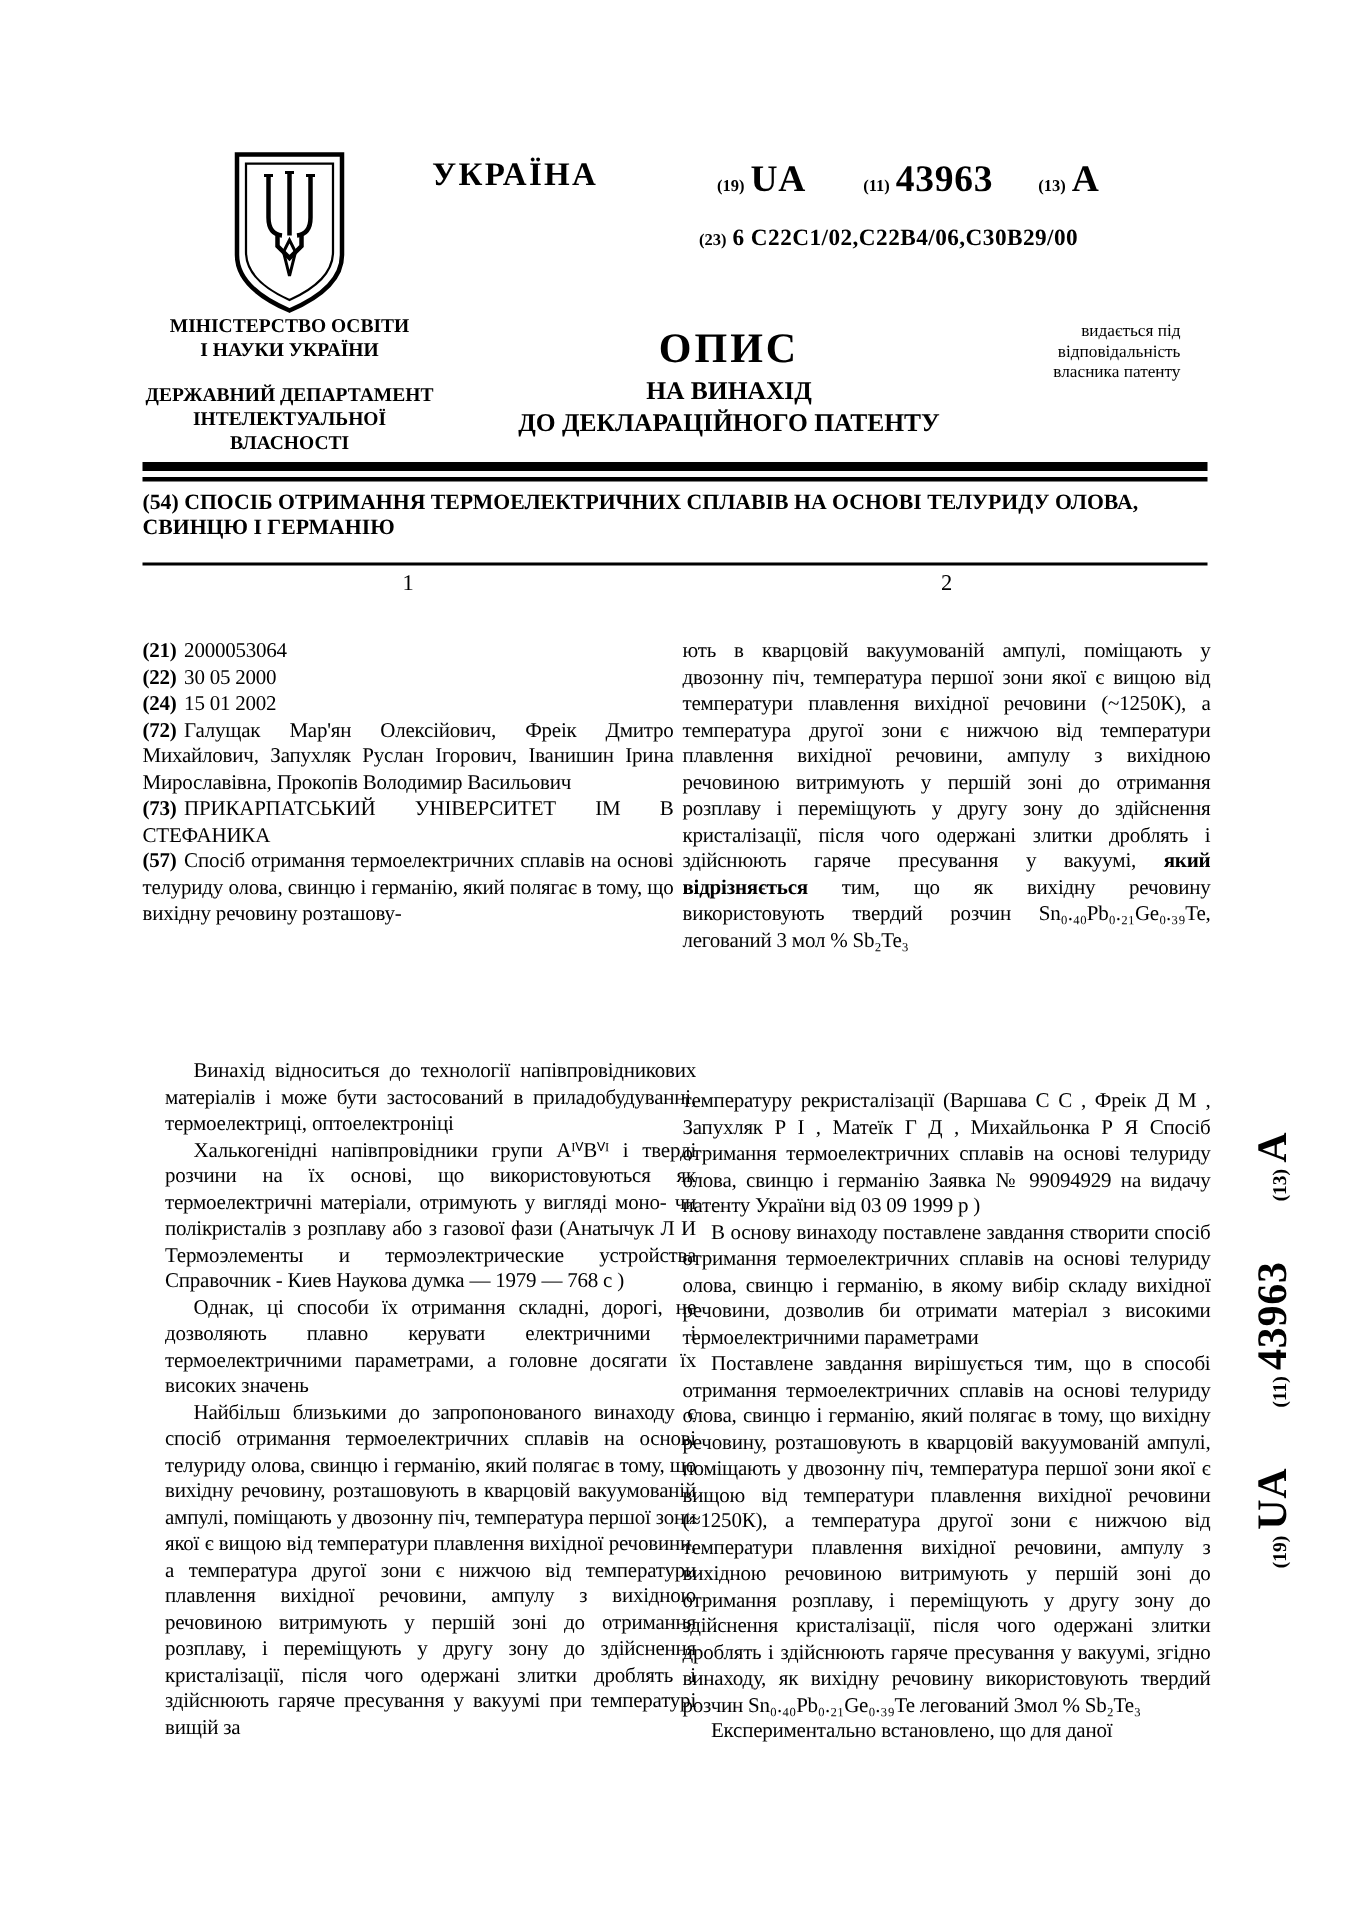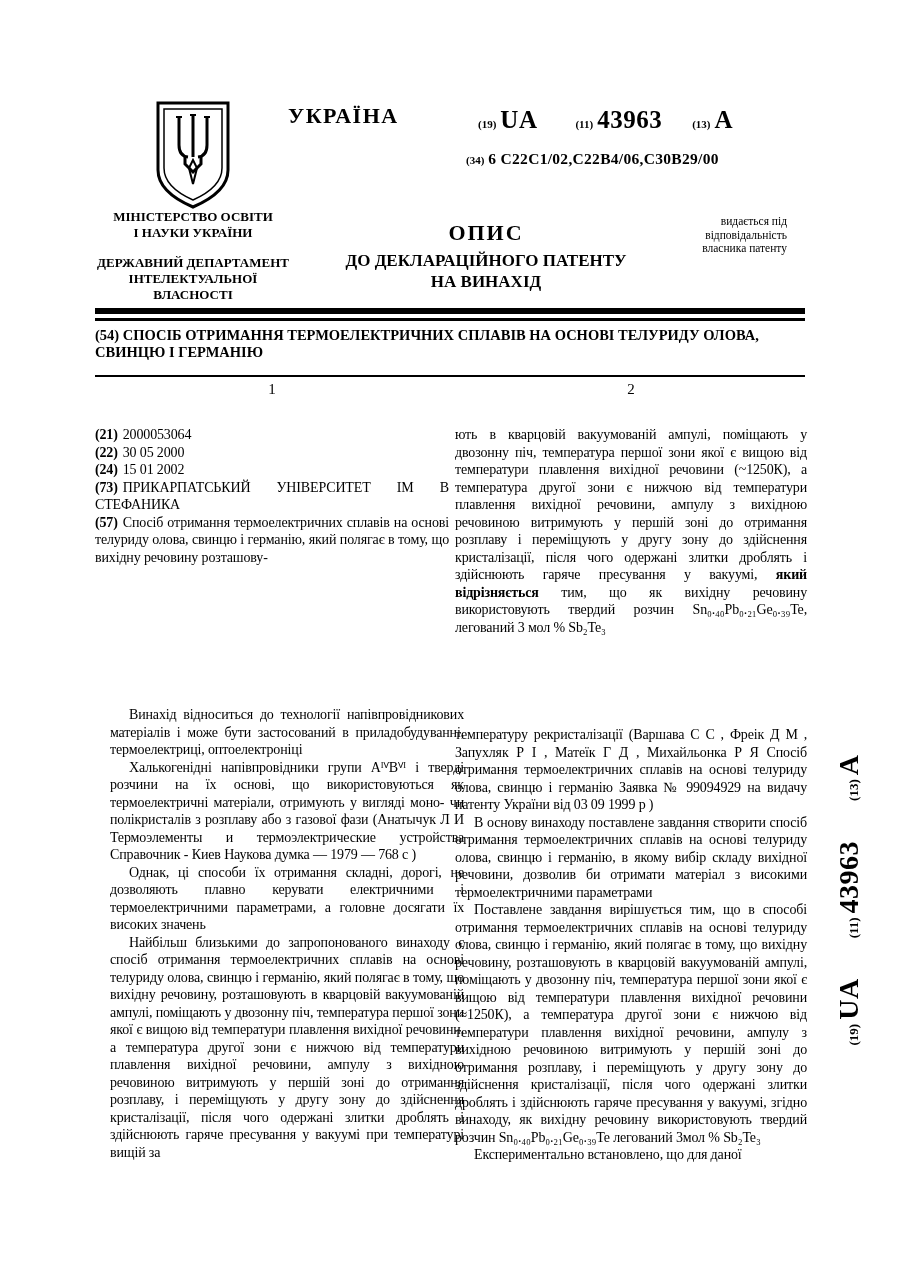--- a/index.html
+++ b/index.html
@@ -24,21 +24,21 @@
   .ipc-row { left:466px; top:150px; white-space:nowrap; }
   .ipc-label { font-size:11px; font-weight:bold; }
   .ipc-value { font-size:15.5px; font-weight:bold; letter-spacing:0.3px; }
 
   .ministry { left:98px; top:209px; width:190px; text-align:center;
               font-size:13px; font-weight:bold; line-height:16px; }
   .department { left:84px; top:255px; width:218px; text-align:center;
                 font-size:13px; font-weight:bold; line-height:16px; }
 
   .doc-type { left:330px; top:216px; width:312px; text-align:center; }
-  .doc-type-main { font-size:22px; font-weight:bold; letter-spacing:2px; line-height:34px; }
+  .doc-type-main { font-size:28px; font-weight:bold; letter-spacing:2px; line-height:34px; }
   .doc-type-sub  { font-size:17px; font-weight:bold; line-height:21px; }
 
   .issue-note { left:683px; top:215px; width:104px; font-size:11.5px; line-height:13.5px;text-align:right; }
 
   
   .rule-double { left:95px; top:308px; width:710px; height:4px;
                  border-top:6px solid #000; border-bottom:3px solid #000; }
   .title54 { left:95px; top:327px; width:712px; font-size:14.5px; font-weight:bold; line-height:17px; }
   .rule-thin { left:95px; top:375px; width:710px; border-top:2px solid #000; }
   .colnum { top:381px; font-size:15px; text-align:center; }
@@ -86,59 +86,60 @@
   <div class="abs codes-row">
     <span class="code-label">(19)</span>
     <span class="code-big">UA</span>
     <span class="code-label gap-a">(11)</span>
     <span class="code-big">43963</span>
     <span class="code-label gap-b">(13)</span>
     <span class="code-big">A</span>
   </div>
 
   <div class="abs ipc-row">
-    <span class="ipc-label">(34)</span>
+    <span class="ipc-label">(23)</span>
     <span class="ipc-value">6 C22C1/02,C22B4/06,C30B29/00</span>
   </div>
 
   <div class="abs department">
     <div>ДЕРЖАВНИЙ ДЕПАРТАМЕНТ</div>
     <div>ІНТЕЛЕКТУАЛЬНОЇ</div>
     <div>ВЛАСНОСТІ</div>
   </div>
 
   <div class="abs ministry">
     <div>МІНІСТЕРСТВО ОСВІТИ</div>
     <div>І НАУКИ УКРАЇНИ</div>
   </div>
 
   <div class="abs doc-type">
     <div class="doc-type-main">ОПИС</div>
+    <div class="doc-type-sub">НА ВИНАХІД</div>
     <div class="doc-type-sub">ДО ДЕКЛАРАЦІЙНОГО ПАТЕНТУ</div>
-    <div class="doc-type-sub">НА ВИНАХІД</div>
   </div>
 
   <div class="abs issue-note">видається під відповідальність власника патенту</div>
 
   <div class="abs rule-double"></div>
 
   <div class="abs title54">
     <b>(54)</b>
     <span>СПОСІБ ОТРИМАННЯ ТЕРМОЕЛЕКТРИЧНИХ СПЛАВІВ НА ОСНОВІ ТЕЛУРИДУ ОЛОВА, СВИНЦЮ І ГЕРМАНІЮ</span>
   </div>
 
   <div class="abs rule-thin"></div>
 
   <div class="abs colnum colnum-left">1</div>
   <div class="abs colnum colnum-right">2</div>
 
   <div class="abs col col-left-bib">
     <p class="bib"><b>(21)</b><span>2000053064</span></p>
     <p class="bib"><b>(22)</b><span>30 05 2000</span></p>
     <p class="bib"><b>(24)</b><span>15 01 2002</span></p>
+    <p class="bib"><b>(72)</b><span>Галущак Мар'ян Олексійович, Фреік Дмитро Михайлович, Запухляк Руслан Ігорович, Іванишин Ірина Мирославівна, Прокопів Володимир Васильович</span></p>
     <p class="bib"><b>(73)</b><span>ПРИКАРПАТСЬКИЙ УНІВЕРСИТЕТ ІМ В СТЕФАНИКА</span></p>
     <p class="bib"><b>(57)</b><span>Спосіб отримання термоелектричних сплавів на основі телуриду олова, свинцю і германію, який полягає в тому, що вихідну речовину розташову-</span></p>
   </div>
 
   <div class="abs col col-right-abs">
     <p class="no-indent">
       <span>ють в кварцовій вакуумованій ампулі, поміщають у двозонну піч, температура першої зони якої є вищою від температури плавлення вихідної речовини (~1250К), а температура другої зони є нижчою від температури плавлення вихідної речовини, ампулу з вихідною речовиною витримують у першій зоні до отримання розплаву і переміщують у другу зону до здійснення кристалізації, після чого одержані злитки дроблять і здійснюють гаряче пресування у вакуумі, </span><b>який відрізняється</b><span> тим, що як вихідну речовину використовують твердий розчин Sn₀.₄₀Pb₀.₂₁Ge₀.₃₉Te, легований 3 мол % Sb₂Te₃</span>
     </p>
   </div>
 

